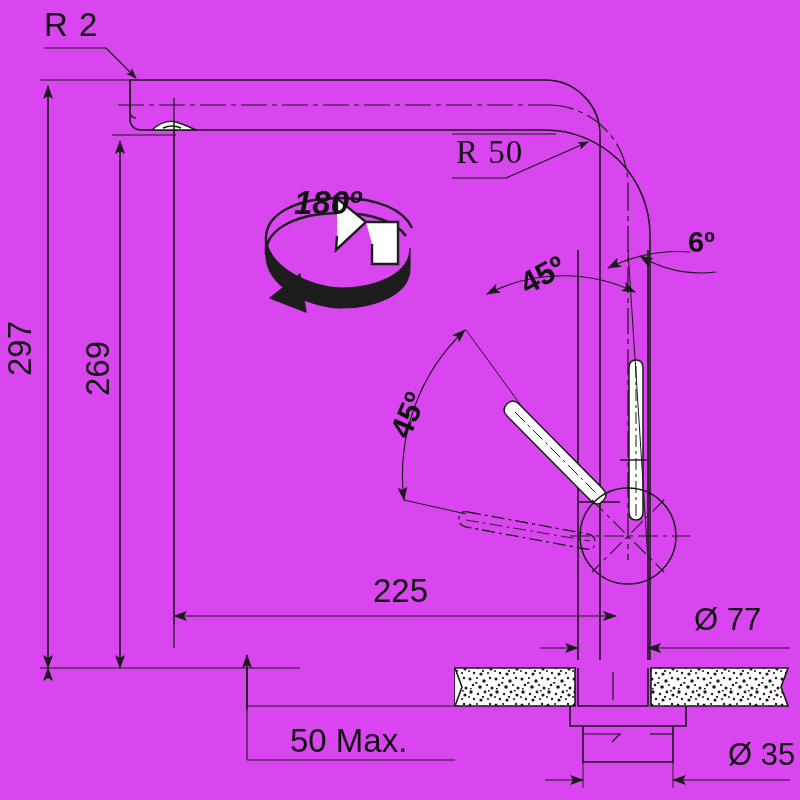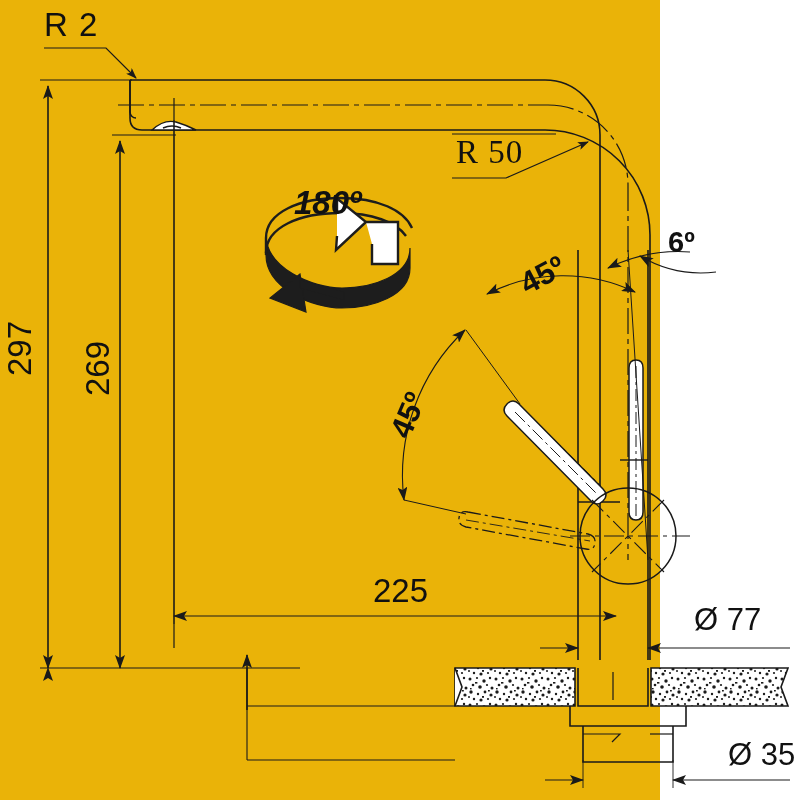--- a/index.html
+++ b/index.html
@@ -2,34 +2,34 @@
 <html><head>
 <meta charset="utf-8">
 <title>Faucet Technical Drawing</title>
 <style>
   html,body{margin:0;padding:0;background:#ffffff;}
   body{
     width:800px;height:800px;overflow:hidden;
     font-family:"Liberation Sans", sans-serif;
     color:#111;
   }
-  #sheet{position:relative;width:660px;height:800px;background:#eab308;}
+  #sheet{position:relative;width:800px;height:800px;background:#d946ef;}
   svg.drawing{position:absolute;left:0;top:0;width:800px;height:800px;display:block;}
   .lbl{
     position:absolute;
     font-family:"Liberation Sans", sans-serif;
     color:#111;
     white-space:nowrap;
     line-height:1;
     font-weight:400;
   }
   .lbl-r2{left:44px;top:8px;font-size:33px;letter-spacing:1px;}
   .lbl-r50{left:456px;top:136px;font-size:33px;letter-spacing:1px;font-family:Liberation Serif, serif;}
   .lbl-180{left:294px;top:186px;font-size:33px;letter-spacing:0px;font-weight:600;font-style:italic;}
-  .lbl-6{left:668px;top:228px;font-size:29px;font-weight:600;}
+  .lbl-6{left:688px;top:228px;font-size:29px;font-weight:600;}
   .lbl-45a{left:515px;top:272px;font-size:31px;font-weight:600;
             transform:rotate(-28deg);transform-origin:left top;}
   .lbl-45b{left:385px;top:430px;font-size:31px;font-weight:600;
             transform:rotate(-67deg);transform-origin:left top;}
   .lbl-297{left:-8px;top:332px;font-size:33px;
             transform:rotate(-90deg);transform-origin:center center;}
   .lbl-269{left:70px;top:352px;font-size:33px;
             transform:rotate(-90deg);transform-origin:center center;}
   .lbl-225{left:357px;top:574px;font-size:33px;letter-spacing:0px;margin-left:16px;}
   .lbl-d45{left:694px;top:604px;font-size:31px;}
@@ -247,14 +247,15 @@
   <span class="lbl lbl-r50">R 50</span>
   <span class="lbl lbl-180">180º</span>
   <span class="lbl lbl-6">6º</span>
   <span class="lbl lbl-45a">45º</span>
   <span class="lbl lbl-45b">45º</span>
   <span class="lbl lbl-297">297</span>
   <span class="lbl lbl-269">269</span>
   <span class="lbl lbl-225">225</span>
   <span class="lbl lbl-d45">Ø 77</span>
   <span class="lbl lbl-d35">Ø 35</span>
+  <span class="lbl lbl-50max">50 Max.</span>
 
 </div>
 
 </body></html>

